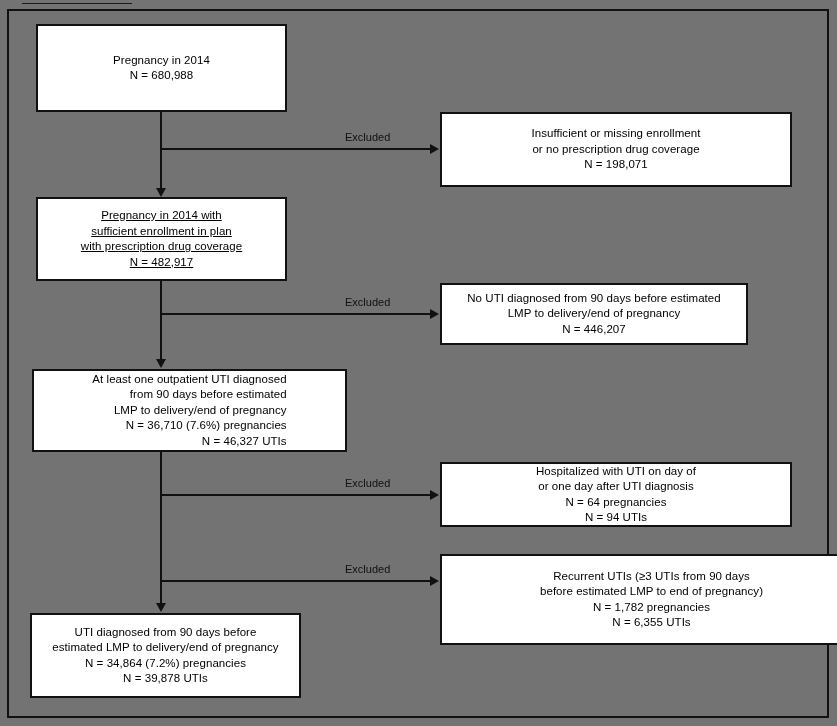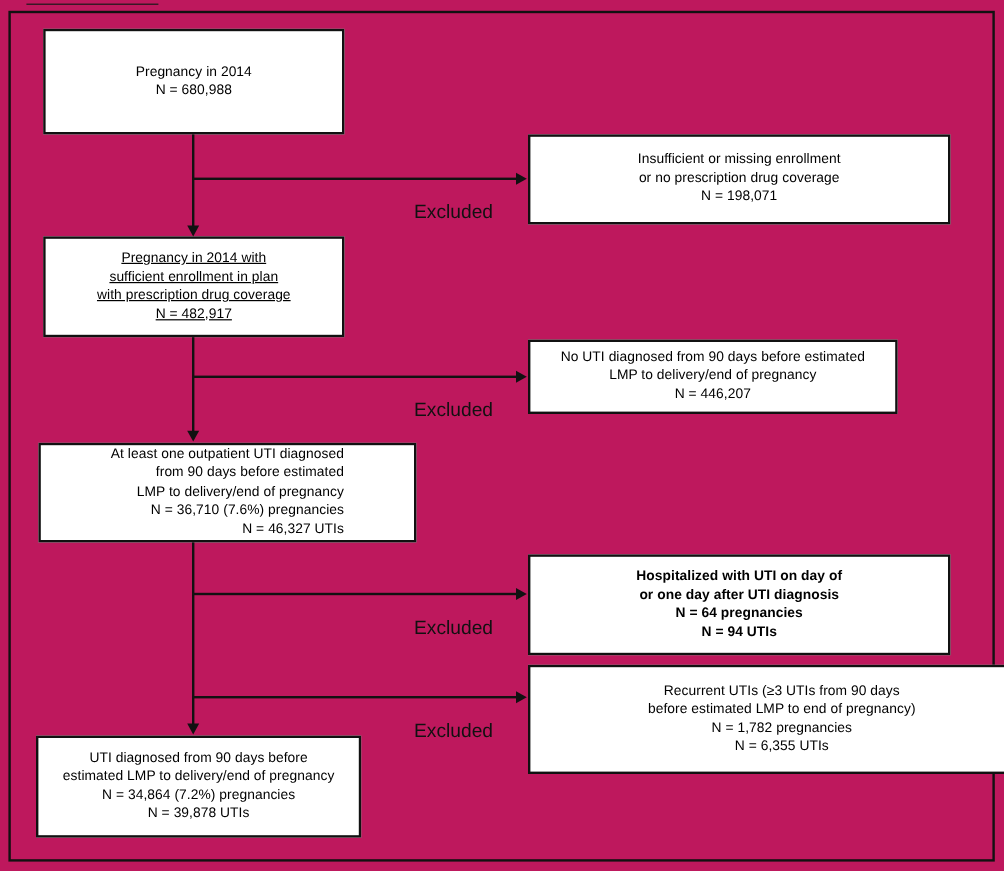--- a/index.html
+++ b/index.html
@@ -9,21 +9,21 @@
     background: #ffffff;
   }
   body {
     font-family: "Liberation Sans", sans-serif;
     color: #000000;
   }
   #canvas {
     position: relative;
     width: 837px;
     height: 726px;
-    background: #be185d;
+    background: #737373;
     overflow: hidden;
   }
   
   .top-rule {
     position: absolute;
     left: 22px;
     top: 3px;
     width: 110px;
     height: 1px;
     background: #1a1a1a;
@@ -77,25 +77,24 @@
   .arrow-right {
     position: absolute;
     width: 0;
     height: 0;
     border-top: 5px solid transparent;
     border-bottom: 5px solid transparent;
     border-left: 9px solid #111111;
   }
   .edge-label {
     position: absolute;
-    font-size: 16px;
+    font-size: 11px;
     line-height: 13px;
     color: #111111;
     white-space: nowrap;
-    margin-top: 40px;
   }
 </style>
 </head>
 <body>
 
 <div id="canvas">
 
   <div class="top-rule"></div>
   <div class="figure-frame"></div>
 
@@ -131,21 +130,21 @@
 or no prescription drug coverage
 N = 198,071</div>
   </div>
 
   <div class="node" style="left:440px; top:283px; width:308px; height:62px;">
     <div class="node-text">No UTI diagnosed from 90 days before estimated
 LMP to delivery/end of pregnancy
 N = 446,207</div>
   </div>
 
-  <div class="node" style="left:440px; top:462px; width:352px; height:84px;font-weight:bold;">
+  <div class="node" style="left:440px; top:462px; width:352px; height:65px;">
     <div class="node-text">Hospitalized with UTI on day of
 or one day after UTI diagnosis
 N = 64 pregnancies
 N = 94 UTIs</div>
   </div>
 
   <div class="node" style="left:440px; top:554px; width:423px; height:91px;">
     <div class="node-text">Recurrent UTIs (≥3 UTIs from 90 days
 before estimated LMP to end of pregnancy)
 N = 1,782 pregnancies

